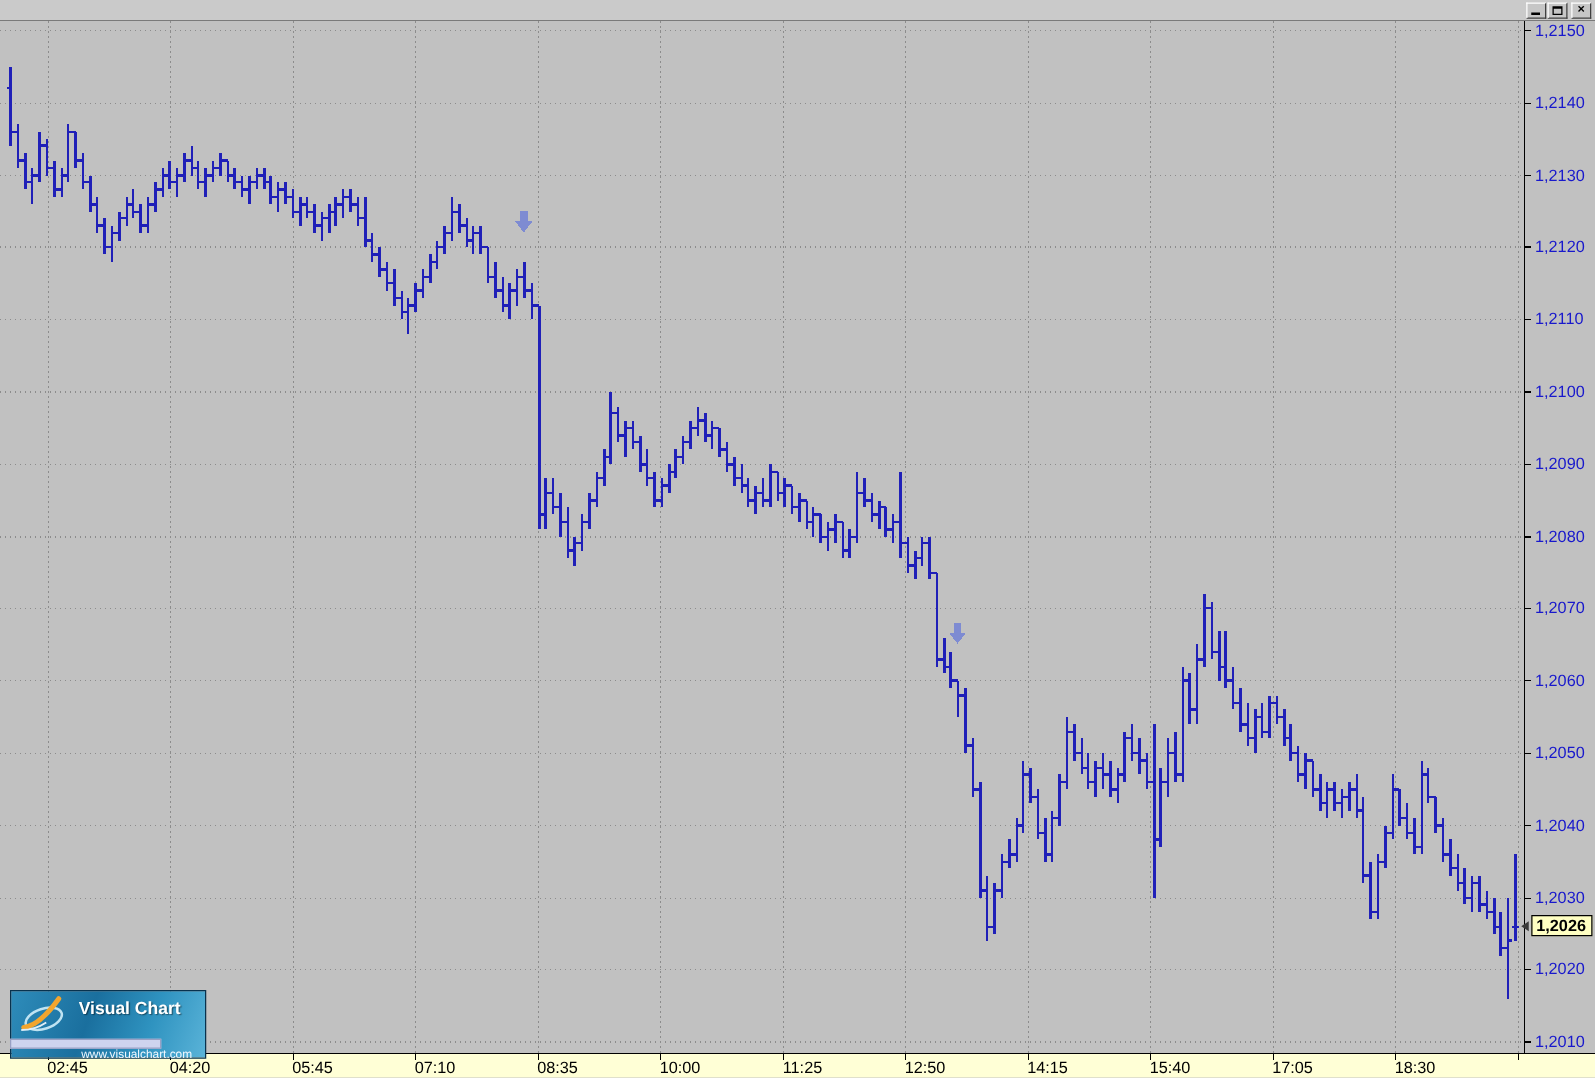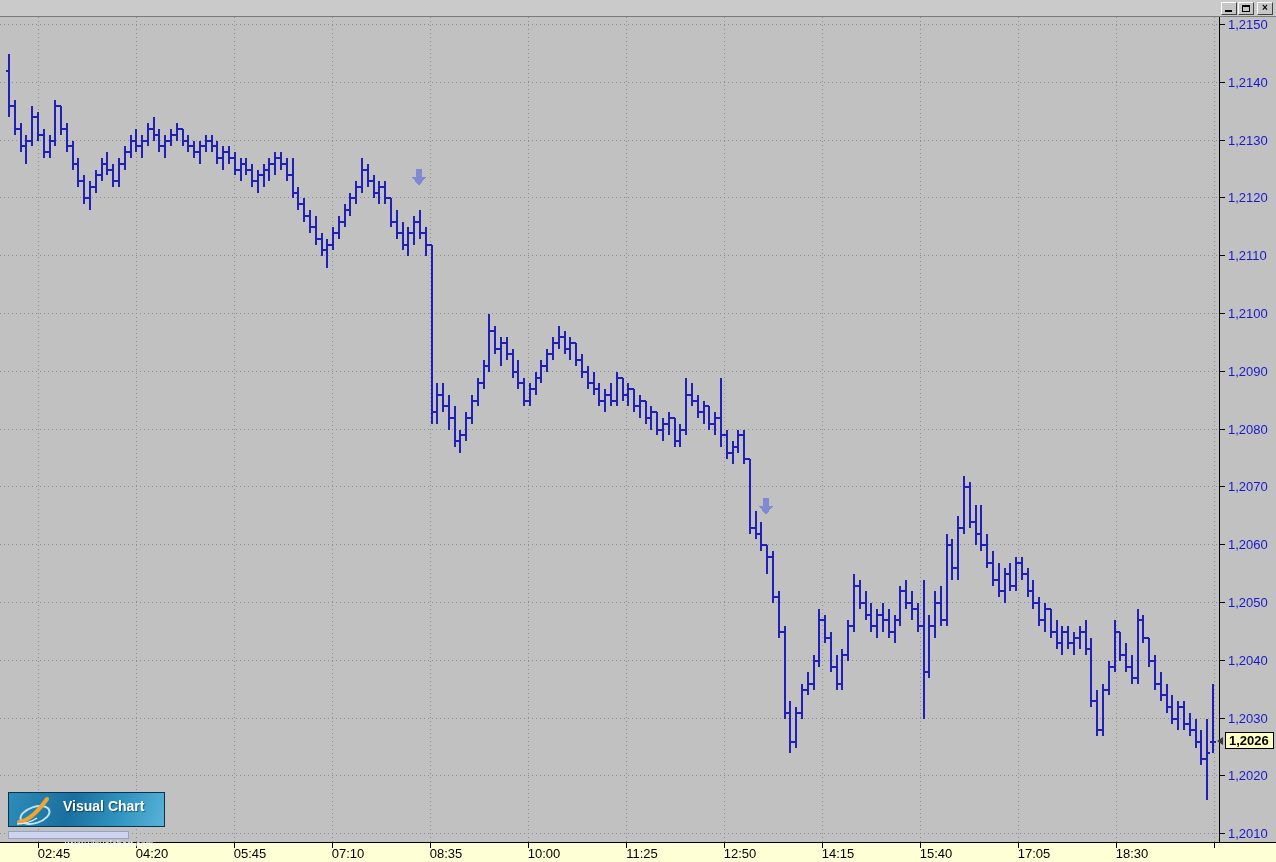--- a/index.html
+++ b/index.html
@@ -39,21 +39,21 @@
     font-size:13px;font-weight:bold;line-height:15px;color:#000;
     padding-left:3px;letter-spacing:0px;
   }
   .pricemarker{
     position:absolute;left:1217px;top:737px;width:0;height:0;
     border-top:4px solid transparent;border-bottom:4px solid transparent;
     border-right:6px solid #3a3a3a;
   }
   
   .logo{
-    position:absolute;left:8px;top:792px;width:157px;height:35px;
+    position:absolute;left:8px;top:792px;width:157px;height:55px;
     background:linear-gradient(110deg,#2e8cba 0%,#1a6f9e 40%,#2f93c0 70%,#5ab3d8 100%);
     border:1px solid #08324e;box-sizing:border-box;cursor:pointer;padding-left:42px;
   }
   .logo .swoosh{position:absolute;left:2px;top:2px;}
   .logo .lg-title{
     position:absolute;left:54px;top:5px;color:#ffffff;font-size:14px;font-weight:bold;
     text-shadow:1px 1px 1px rgba(0,0,0,0.45);white-space:nowrap;
   }
   .logo .lg-url{
     position:absolute;left:56px;top:23px;color:#f2f9ff;font-size:9.5px;white-space:nowrap;margin-top:22px;

